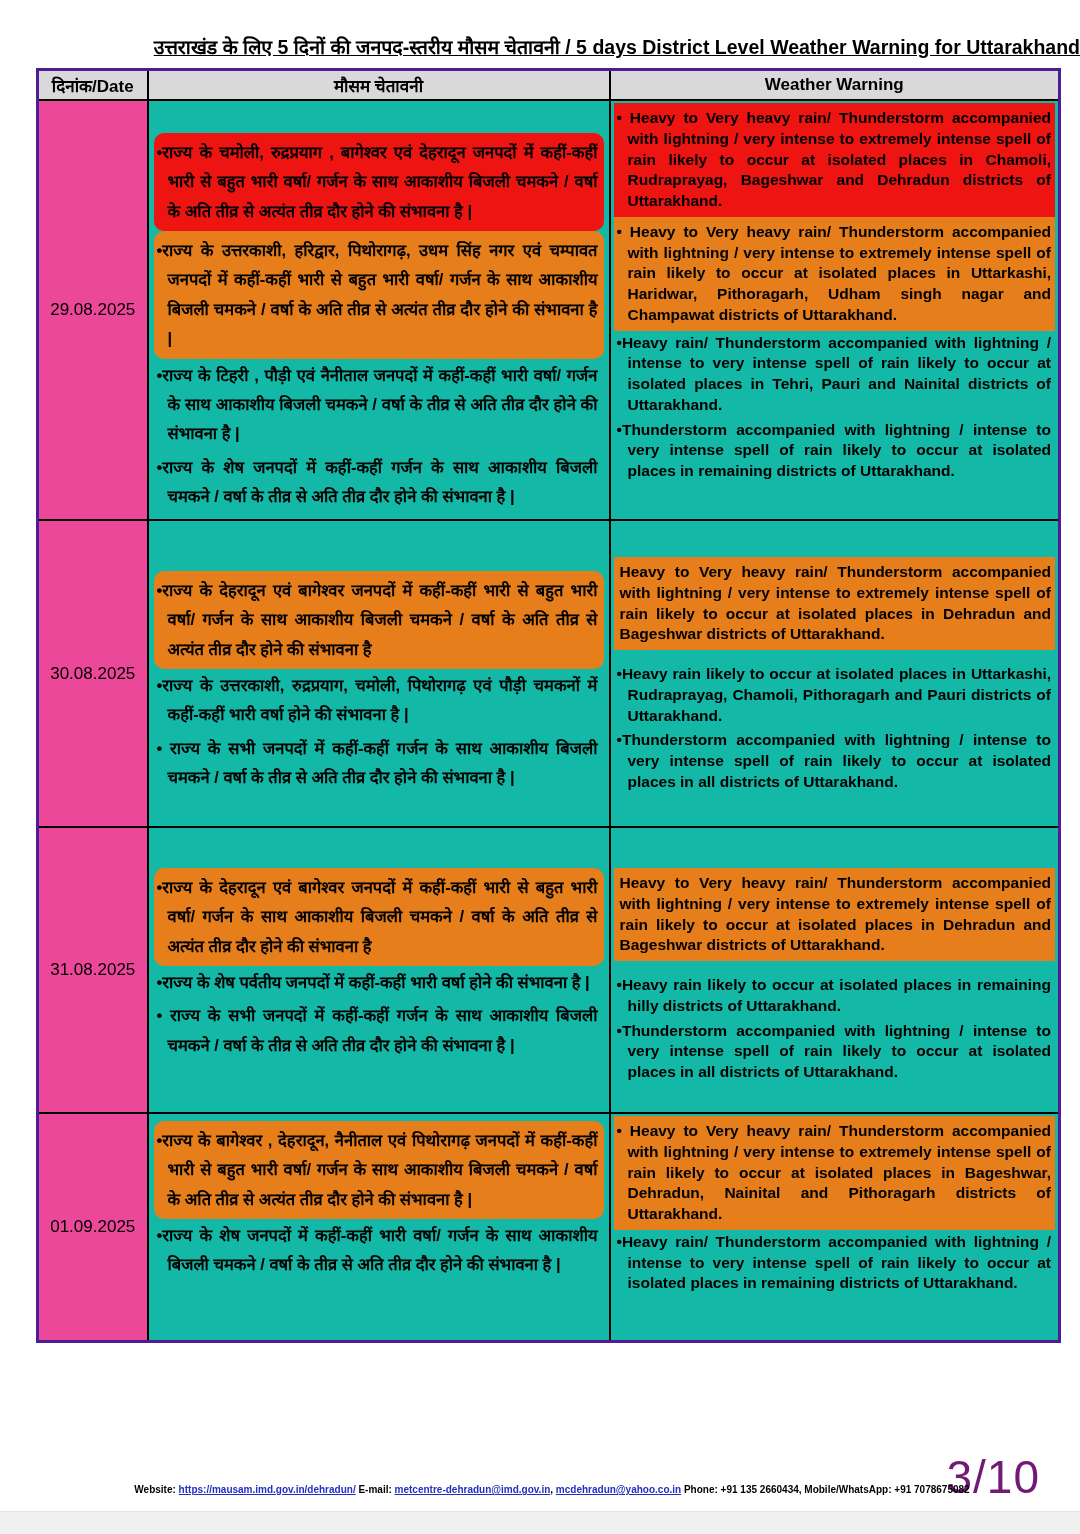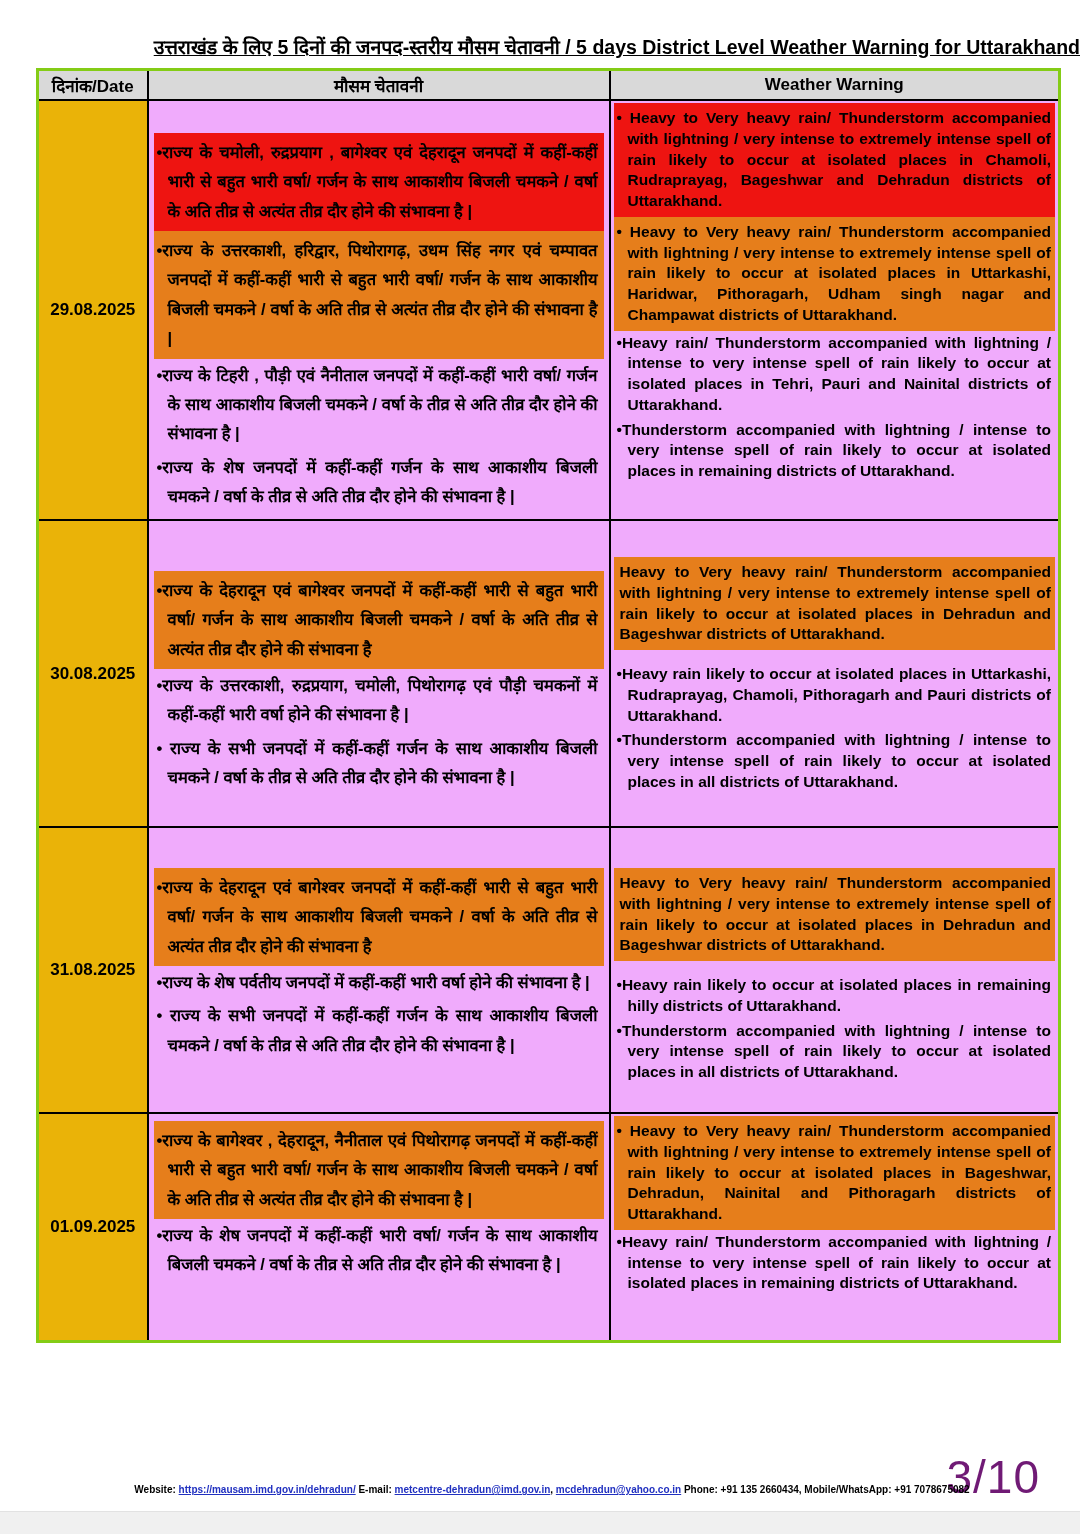--- a/index.html
+++ b/index.html
@@ -8,39 +8,39 @@
     font-family:"Liberation Sans","DejaVu Sans",sans-serif;color:#000;
     overflow:hidden;
   }
   .page-title{
     position:absolute;top:33px;left:0;width:100%;text-align:right;
     font-size:19.5px;font-weight:bold;text-decoration:underline;white-space:nowrap;
   }
   table.warn-table{
     position:absolute;left:36px;top:68px;width:1022px;
     border-collapse:collapse;table-layout:fixed;
-    border:3px solid #84cc16;
+    border:3px solid #4c1d95;
   }
   .warn-table th,.warn-table td{border:2px solid #000;overflow:hidden;}
   .warn-table th{
     background:#d9d9d9;font-size:17px;font-weight:bold;height:26px;padding:1px 2px;
     text-align:center;vertical-align:middle;
   }
   col.c-date{width:110px;} col.c-hindi{width:462px;} col.c-eng{width:450px;}
   td.date-cell{
-    background:#eab308;text-align:center;vertical-align:middle;
-    font-weight:bold;font-size:17px;
+    background:#ec4899;text-align:center;vertical-align:middle;
+    font-weight:normal;font-size:17px;
   }
-  td.warn-cell{background:#f0abfc;vertical-align:top;padding:0 5px;}
+  td.warn-cell{background:#14b8a6;vertical-align:top;padding:0 5px;}
   td.eng-cell{padding:0 3px;}
   .para{
     margin:0;font-weight:bold;text-align:justify;
     padding-left:14px;text-indent:-11px;
   }
-  .hp{font-size:16.5px;line-height:1.78;padding-top:2px;padding-bottom:2px;padding-right:6px;}
+  .hp{font-size:16.5px;line-height:1.78;padding-top:2px;padding-bottom:2px;padding-right:6px;border-radius:10px;}
   .ep{font-size:15.5px;line-height:1.34;padding-top:2px;padding-bottom:2px;padding-right:4px;}
   .bg-red{background:#ee1411;}
   .bg-orange{background:#e67e1b;}
   .hl{padding-top:5px;padding-bottom:5px;}
   .nobullet{text-indent:0;padding-left:6px;}
   .mt0{margin-top:2px;} .mt20{margin-top:12px;} .mt22{margin-top:7px;}
   .mt32{margin-top:32px;} .mt36{margin-top:36px;} .mt40{margin-top:40px;}
   .mt50{margin-top:50px;}
   .footer{
     position:absolute;top:1484px;left:12px;width:100%;text-align:center;

